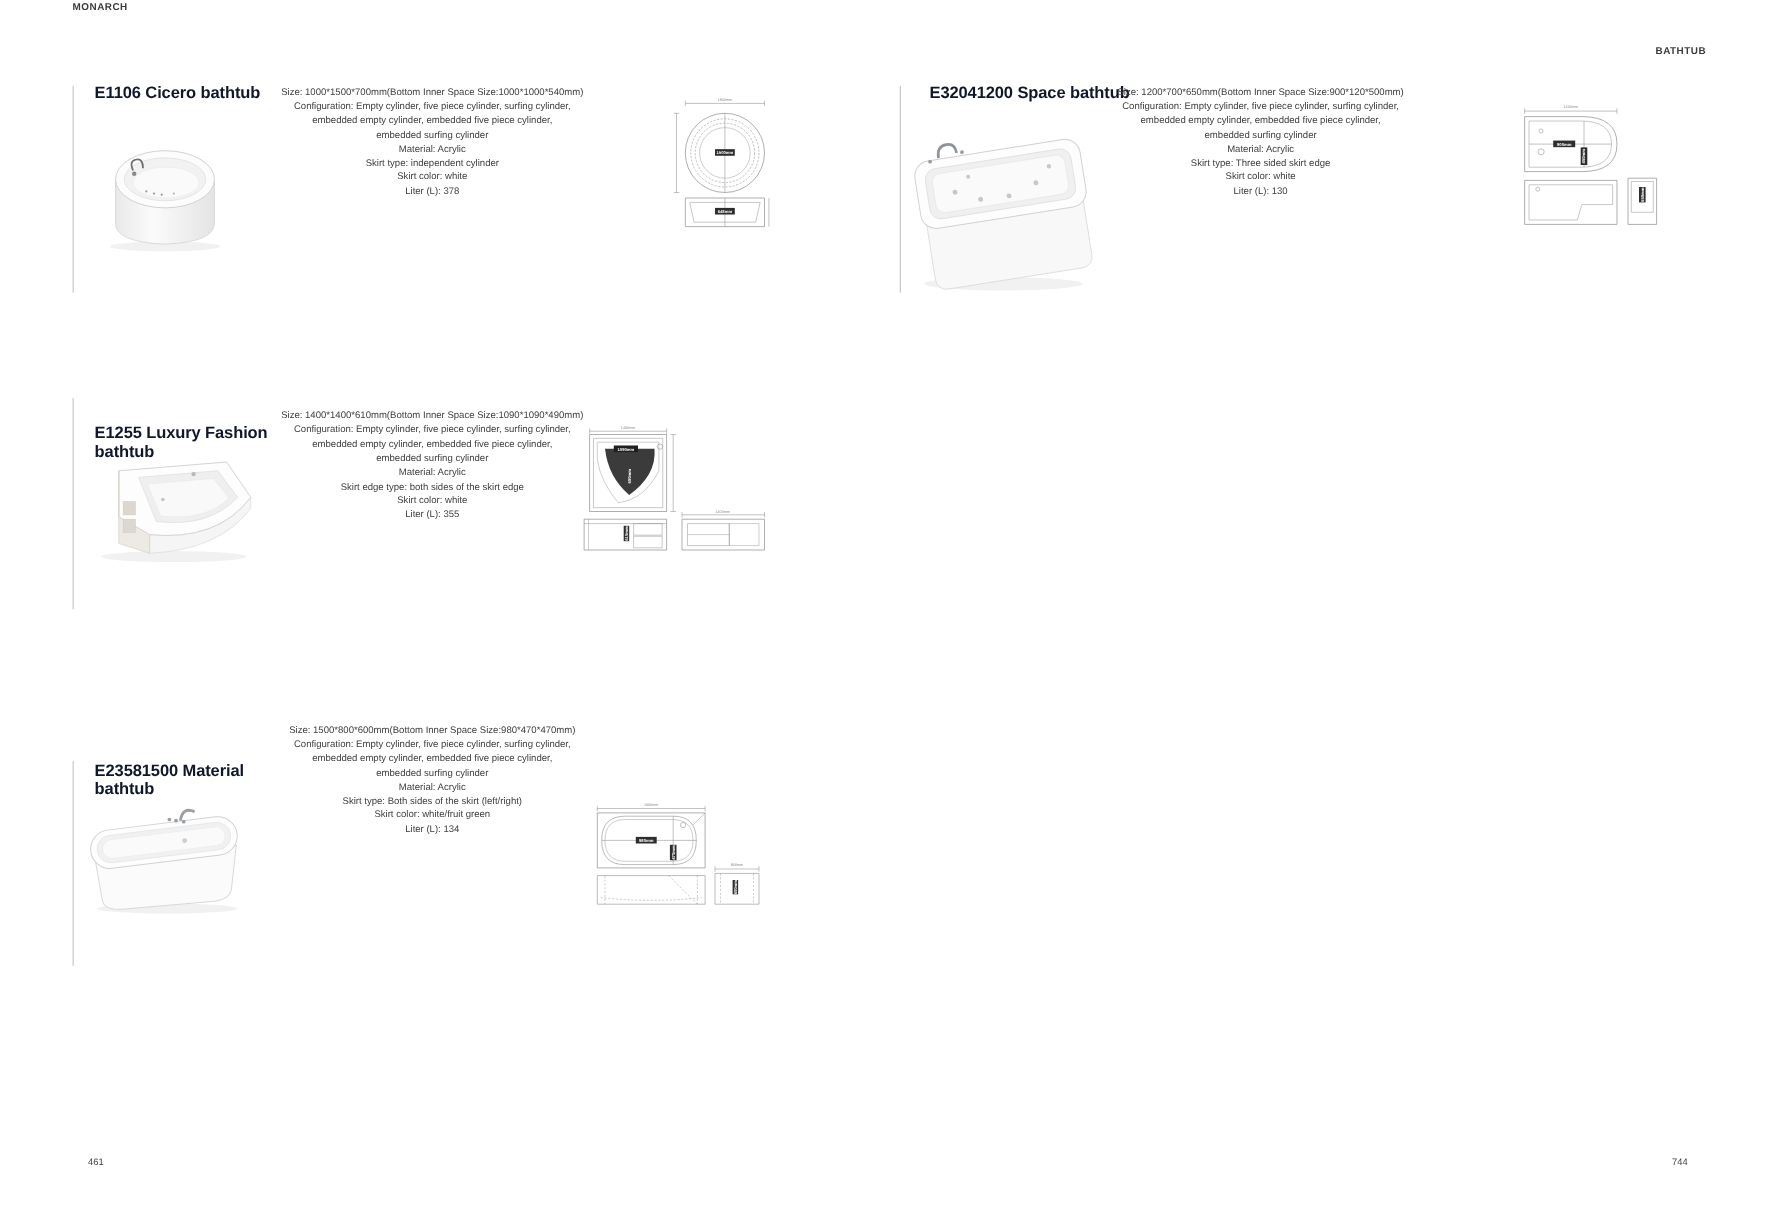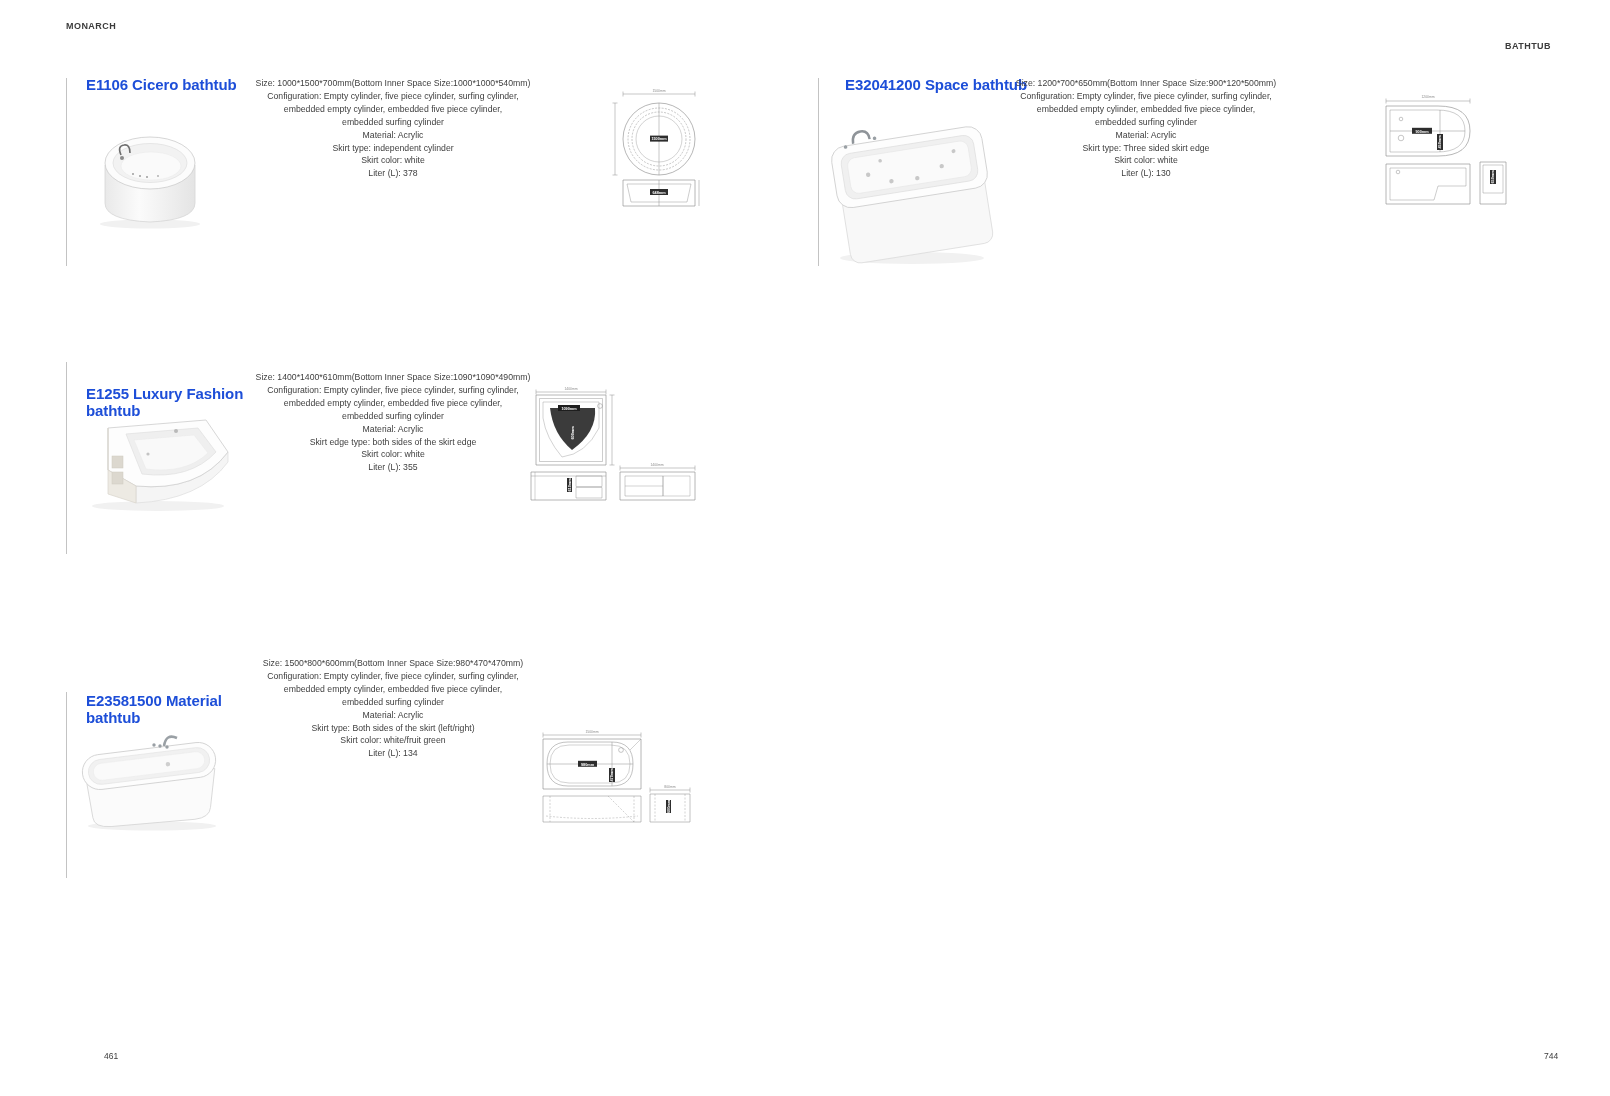--- a/index.html
+++ b/index.html
@@ -1,40 +1,40 @@
 <!DOCTYPE html>
 <html><head>
 <meta charset="utf-8">
 <style>
   html,body{margin:0;padding:0;}
   body{
     width:1610px;height:1096px;position:relative;background:#ffffff;
     font-family:"Liberation Sans",sans-serif;overflow:hidden;color:#383838;
   }
   .hdr{position:absolute;font-size:9px;font-weight:700;color:#3c3c3c;letter-spacing:.45px;}
-  .pageno{position:absolute;font-size:8.5px;color:#3c3c3c;margin-left:24px;}
+  .pageno{position:absolute;font-size:8.5px;color:#3c3c3c;}
   .rule{position:absolute;width:1px;background:#c3c3c3;}
   .title{
-    position:absolute;font-size:15px;font-weight:700;color:#1d4ed8;
+    position:absolute;font-size:15px;font-weight:700;color:#0f172a;
     line-height:16.5px;width:178px;letter-spacing:-.1px;
   }
   .title.wide{width:260px;}
   .specs{
     position:absolute;font-size:8.7px;color:#3e3e3e;line-height:12.9px;
     white-space:pre-line;width:300px;text-align:center;
   }
   svg{position:absolute;display:block;}
   .tech path,.tech rect,.tech line,.tech circle{vector-effect:non-scaling-stroke;}
   .dimtxt{font-size:3.4px;fill:#8c8c8c;}
   .badgetxt{font-size:3.8px;fill:#ffffff;font-weight:700;}
 </style>
 </head>
 <body>
 
-<div class="hdr" style="left:66px;top:21px;">MONARCH</div>
+<div class="hdr" style="left:66px;top:1px;">MONARCH</div>
 <div class="hdr" style="left:1505px;top:17px;margin-top:24px;">BATHTUB</div>
 
 <div class="rule" style="left:66px;top:78px;height:188px;"></div>
 <div class="title" style="left:86px;top:77px;">E1106 Cicero bathtub</div>
 
 <svg style="left:84px;top:110px;" width="132" height="124" viewBox="0 0 132 124">
   <defs>
     <linearGradient id="gcyl" x1="0" y1="0" x2="1" y2="0">
       <stop offset="0" stop-color="#e9e9e9"></stop>
         <stop offset=".38" stop-color="#fbfbfb"></stop>

